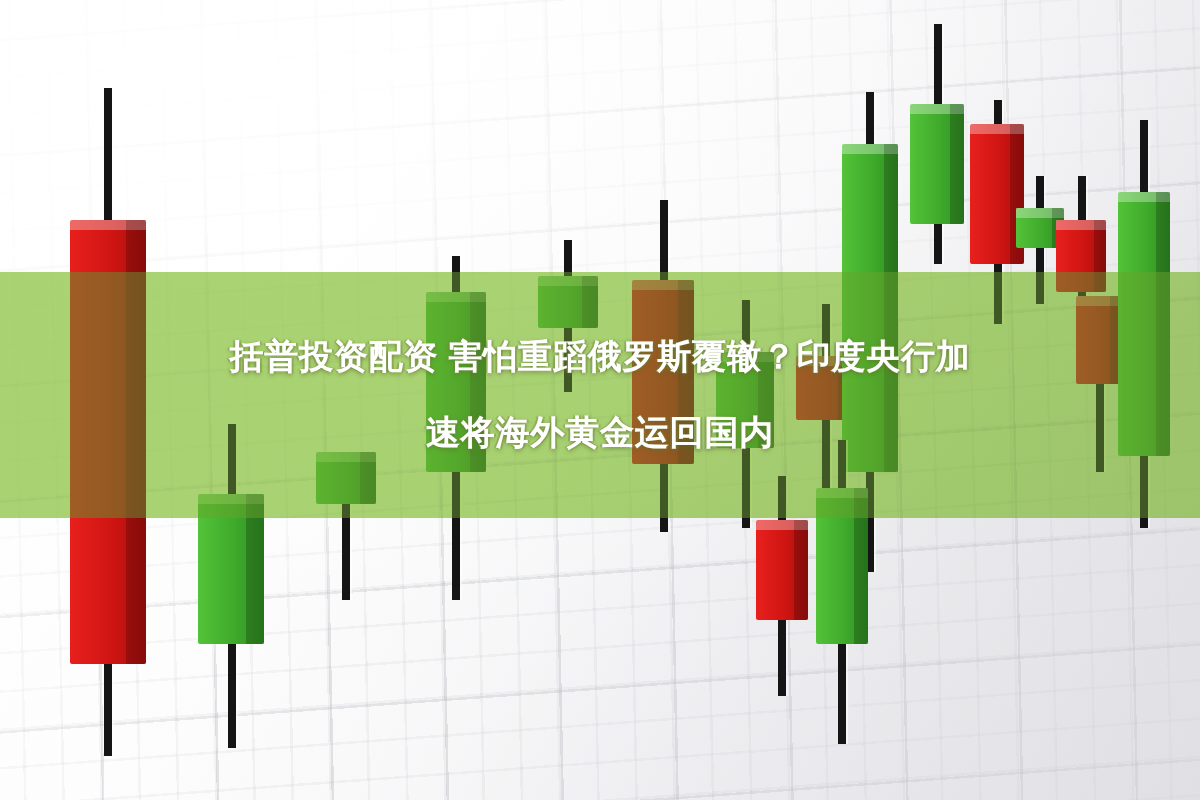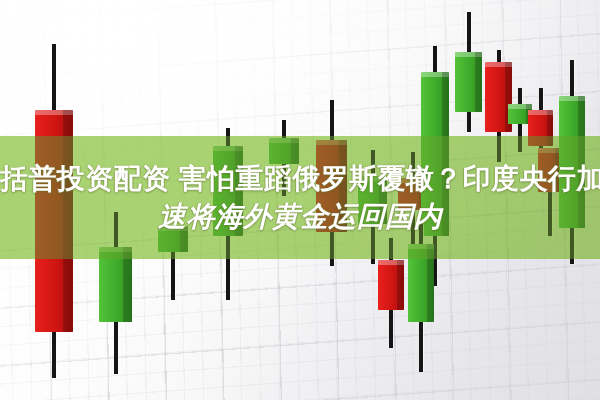--- a/index.html
+++ b/index.html
@@ -78,31 +78,31 @@
   #band-tint{
     position:absolute; left:0; width:600px;
     background:rgba(183,219,122,.40);
   }
 
   
   #headline{
     position:absolute; left:0; width:600px;
     text-align:center;
     color:#ffffff;
-    font-size:28px;
+    font-size:17px;
     line-height:38px;
     font-weight:700;
     letter-spacing:.4px;
     text-shadow:
        0 1px 2px rgba(90,110,40,.55),
        1px 0 0 rgba(120,140,60,.35),
       -1px 0 0 rgba(120,140,60,.35);
     white-space:nowrap;
   }
-  #headline .l2{ display:block;font-style:italic; }
+  #headline .l2{ display:block; }
 </style>
 </head>
 <body>
 
 <div id="stage">
 
   <div class="grid-wrap">
     <div class="grid-plane fine"></div>
     <div class="grid-plane"></div>
   </div>

